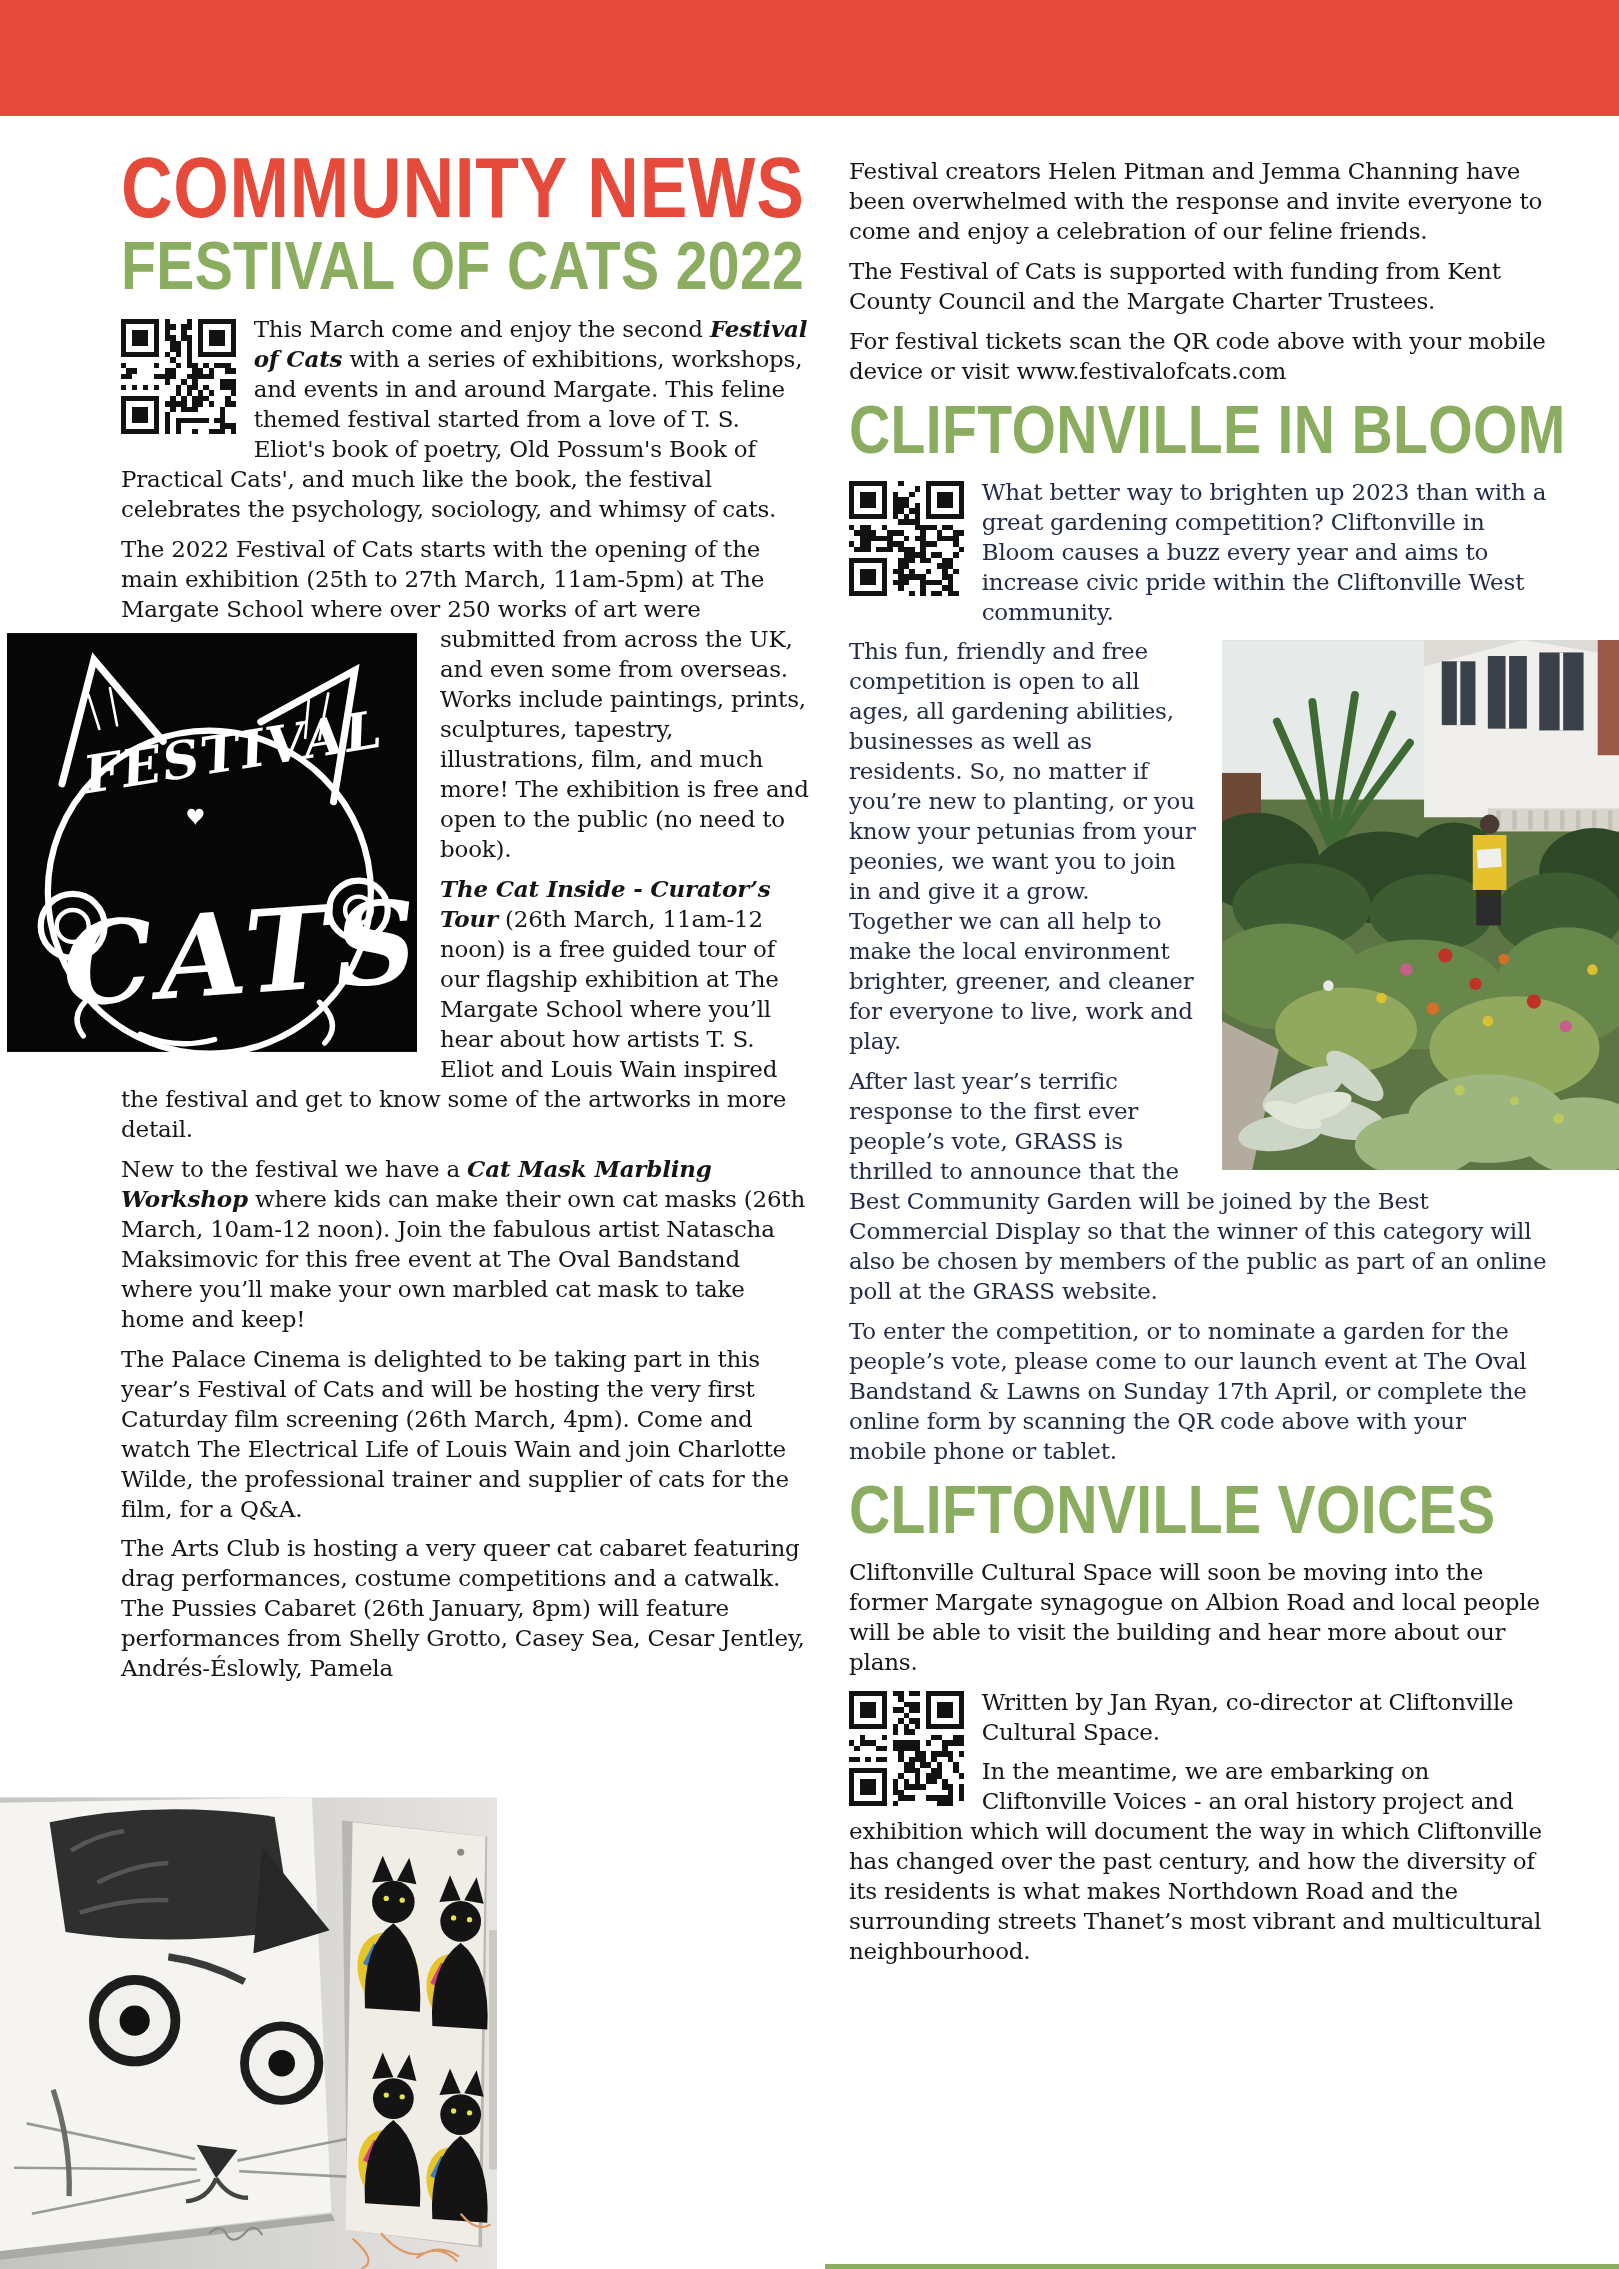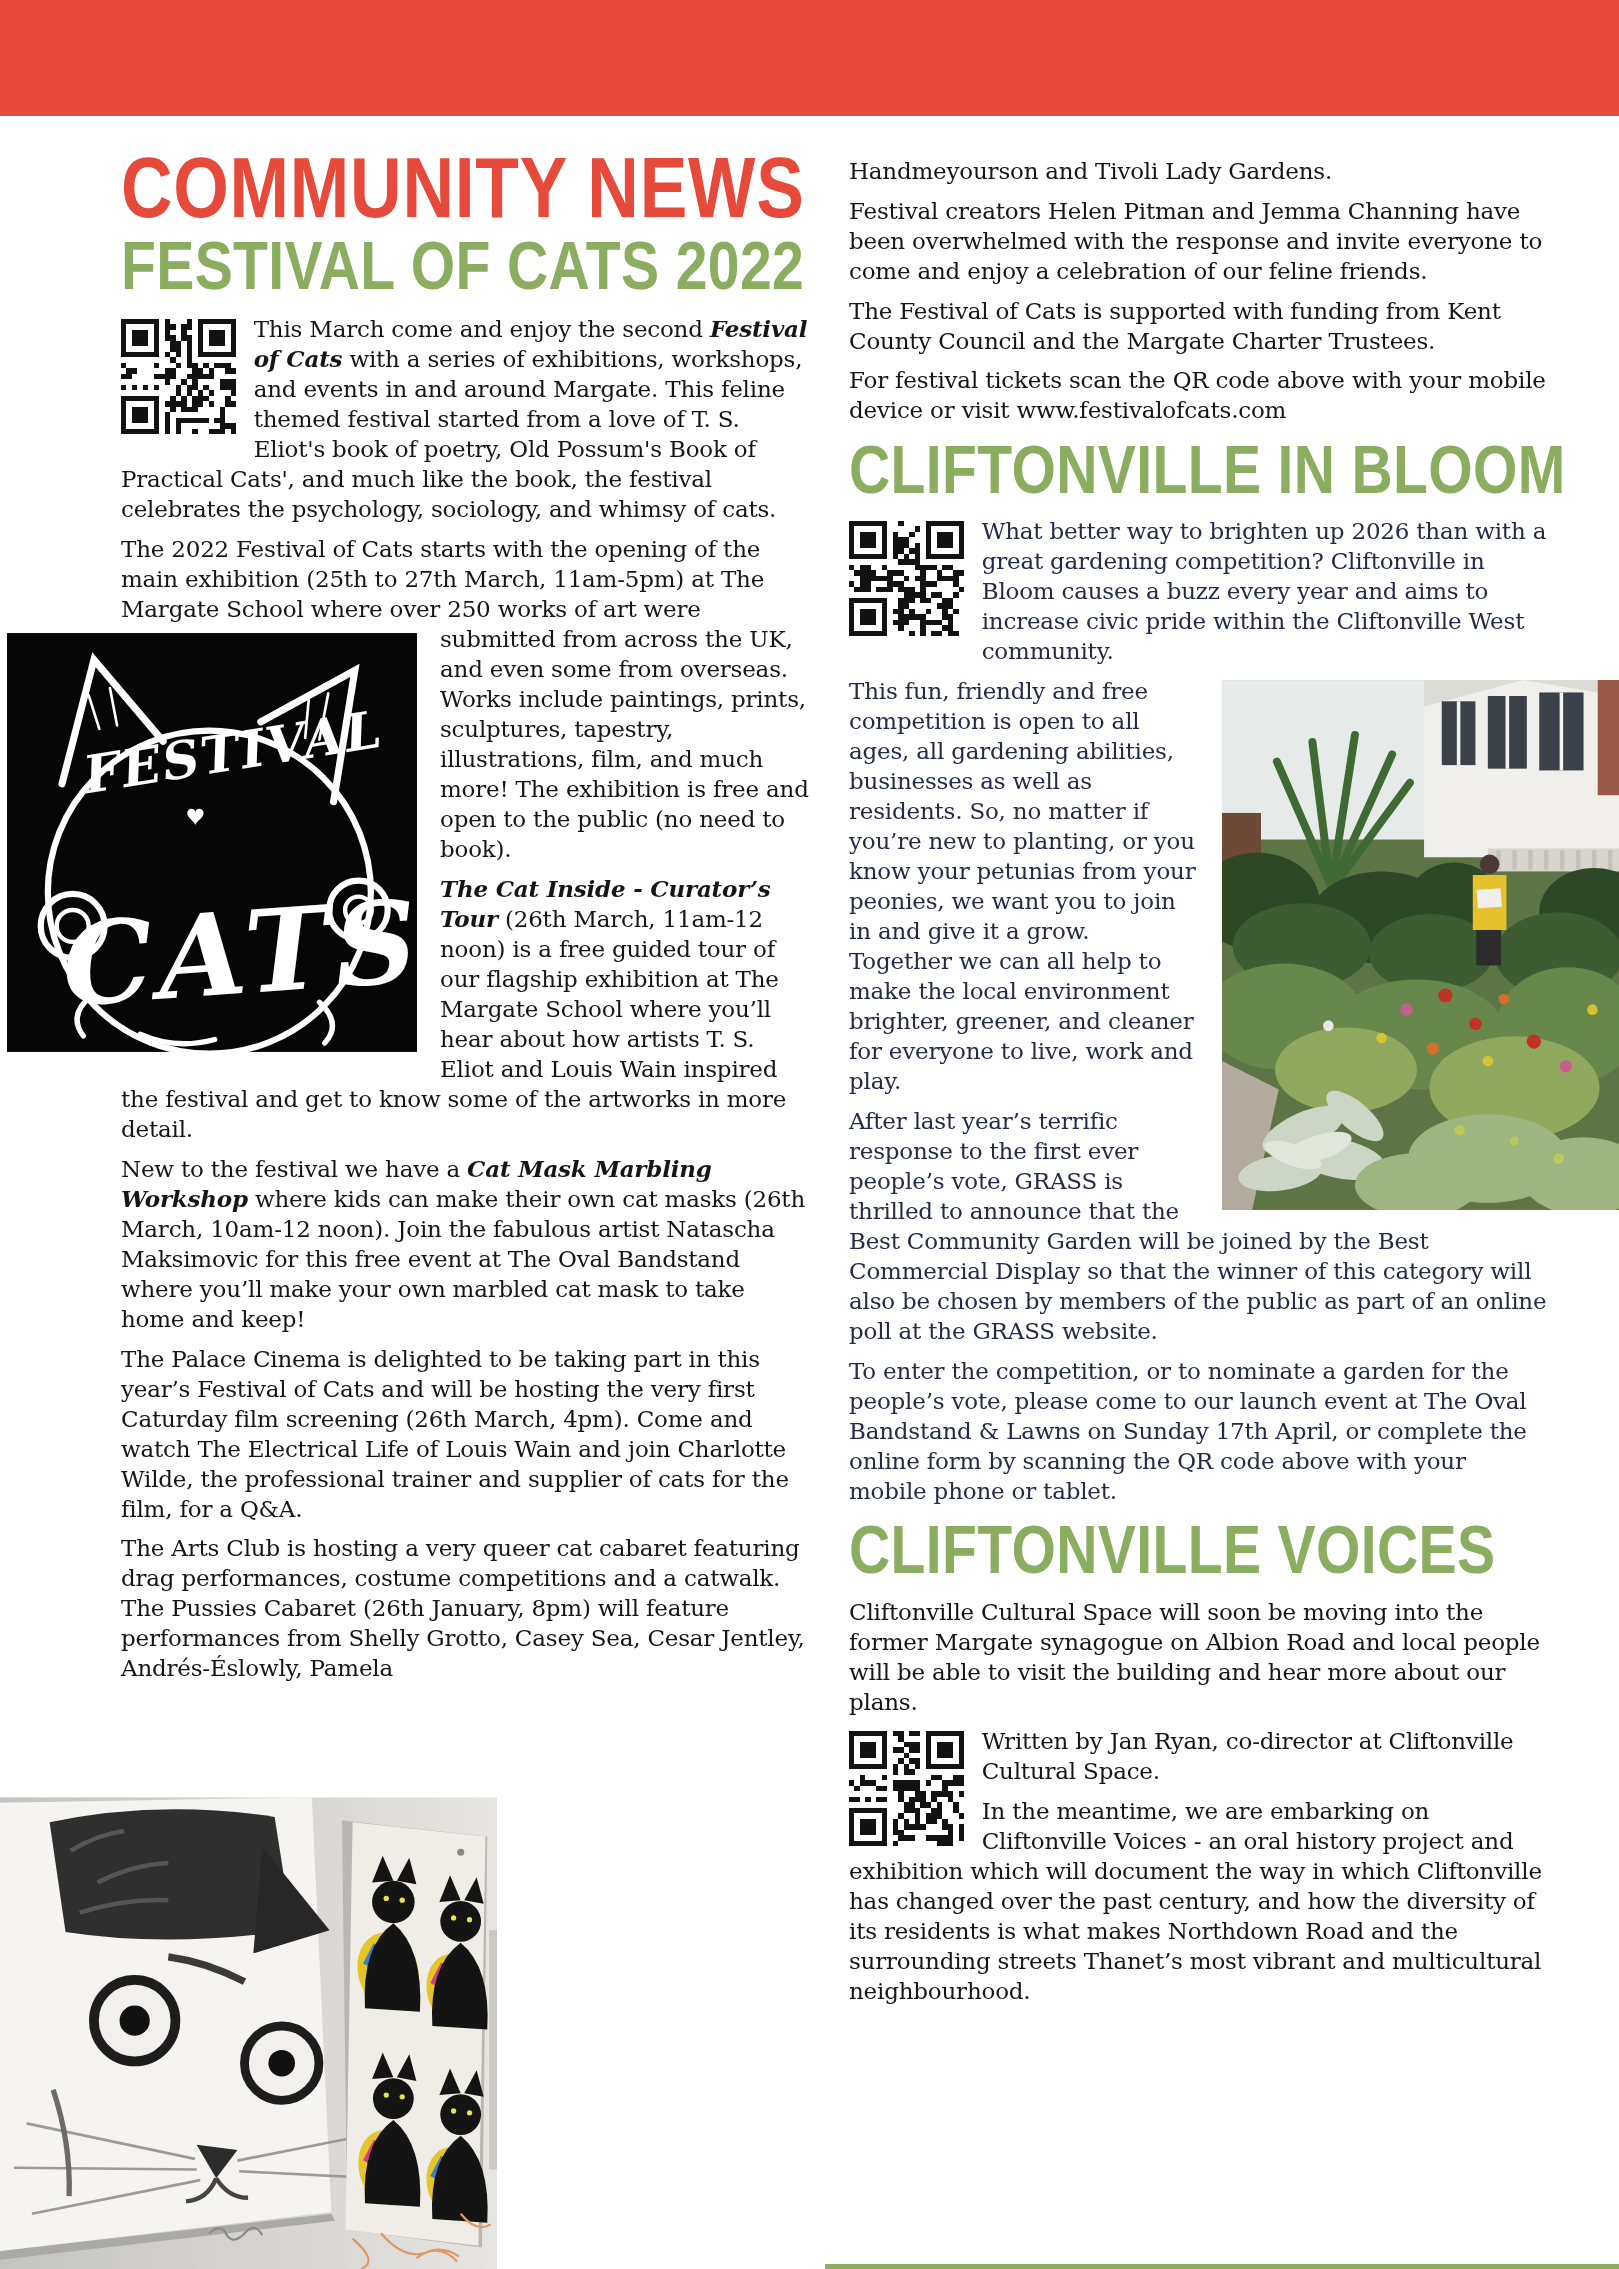--- a/index.html
+++ b/index.html
@@ -205,21 +205,20 @@
           </span><span>were submitted from across the UK, and even some from overseas. Works include paintings, prints, sculptures, tapestry, illustrations, film, and much more! The exhibition is free and open to the public (no need to book).</span></p>
         <p><span class="bi">The Cat Inside - Curator’s Tour</span><span> (26th March, 11am-12 noon) is a free guided tour of our flagship exhibition at The Margate School where you’ll hear about how artists T. S. Eliot and Louis Wain inspired the festival and get to know some of the artworks in more detail.</span></p>
         <p><span>New to the festival we have a </span><span class="bi">Cat Mask Marbling Workshop</span><span> where kids can make their own cat masks (26th March, 10am-12 noon). Join the fabulous artist Natascha Maksimovic for this free event at The Oval Bandstand where you’ll make your own marbled cat mask to take home and keep!</span></p>
         <p><span>The Palace Cinema is delighted to be taking part in this year’s Festival of Cats and will be hosting the very first </span><span class="b">Caturday</span><span> film screening (26th March, 4pm). Come and watch The Electrical Life of Louis Wain and join Charlotte Wilde, the professional trainer and supplier of cats for the film, for a Q&amp;A.</span></p>
         <p><span>The Arts Club is hosting a very queer cat cabaret featuring drag performances, costume competitions and a catwalk. </span><span class="b">The Pussies Cabaret</span><span> (26th January, 8pm) will feature performances from Shelly Grotto, Casey Sea, Cesar Jentley, Andrés-Éslowly, Pamela</span></p>
       </div>
   </div>
 
   <div class="col col-right">
     <div>
-        <p><span>Handmeyourson and Tivoli Lady Gardens.</span></p>
         <p><span>Festival creators Helen Pitman and Jemma Channing have been overwhelmed with the response and invite everyone to come and enjoy a celebration of our feline friends.</span></p>
         <p><span>The Festival of Cats is supported with funding from Kent County Council and the Margate Charter Trustees.</span></p>
         <p><span>For festival tickets scan the QR code above with your mobile device or visit </span><span class="b">www.festivalofcats.com</span></p>
       </div>
     <h2 class="headline h2 mid"><span class="tx">CLIFTONVILLE IN BLOOM</span></h2>
     <div>
         <p class="navy"><span class="float-qr">
             <svg viewBox="0 0 21 21" shape-rendering="crispEdges">
               <rect x="0" y="0" width="21" height="21" fill="#ffffff"></rect>
               <rect x="0" y="0" width="7" height="1" fill="#121212"></rect>
@@ -358,21 +357,21 @@
               <rect x="13" y="19" width="1" height="1" fill="#121212"></rect>
               <rect x="17" y="19" width="1" height="1" fill="#121212"></rect>
               <rect x="18" y="19" width="1" height="1" fill="#121212"></rect>
               <rect x="11" y="20" width="1" height="1" fill="#121212"></rect>
               <rect x="13" y="20" width="1" height="1" fill="#121212"></rect>
               <rect x="15" y="20" width="1" height="1" fill="#121212"></rect>
               <rect x="16" y="20" width="1" height="1" fill="#121212"></rect>
               <rect x="18" y="20" width="1" height="1" fill="#121212"></rect>
               <rect x="19" y="20" width="1" height="1" fill="#121212"></rect>
             </svg>
-          </span><span>What better way to brighten up 2026 than with a great gardening competition? Cliftonville in Bloom causes a buzz every year and aims to increase civic pride within the Cliftonville West community.</span></p>
+          </span><span>What better way to brighten up 2023 than with a great gardening competition? Cliftonville in Bloom causes a buzz every year and aims to increase civic pride within the Cliftonville West community.</span></p>
         <p class="navy"><span class="float-garden">
             <svg viewBox="0 0 448 598" xmlns="http://www.w3.org/2000/svg">
     <rect width="448" height="598" fill="#5d7544"></rect>
     <rect x="0" y="0" width="448" height="180" fill="#e6eae8"></rect>
     <rect x="228" y="0" width="220" height="200" fill="#f0efeb"></rect>
     <polygon points="228,30 340,0 448,18 448,0 228,0" fill="#dcdbd6"></polygon>
     <rect x="424" y="0" width="24" height="130" fill="#9a5a47"></rect>
     <g fill="#3a4148">
       <rect x="248" y="24" width="38" height="72"></rect>
                 <rect x="300" y="18" width="44" height="82"></rect>

